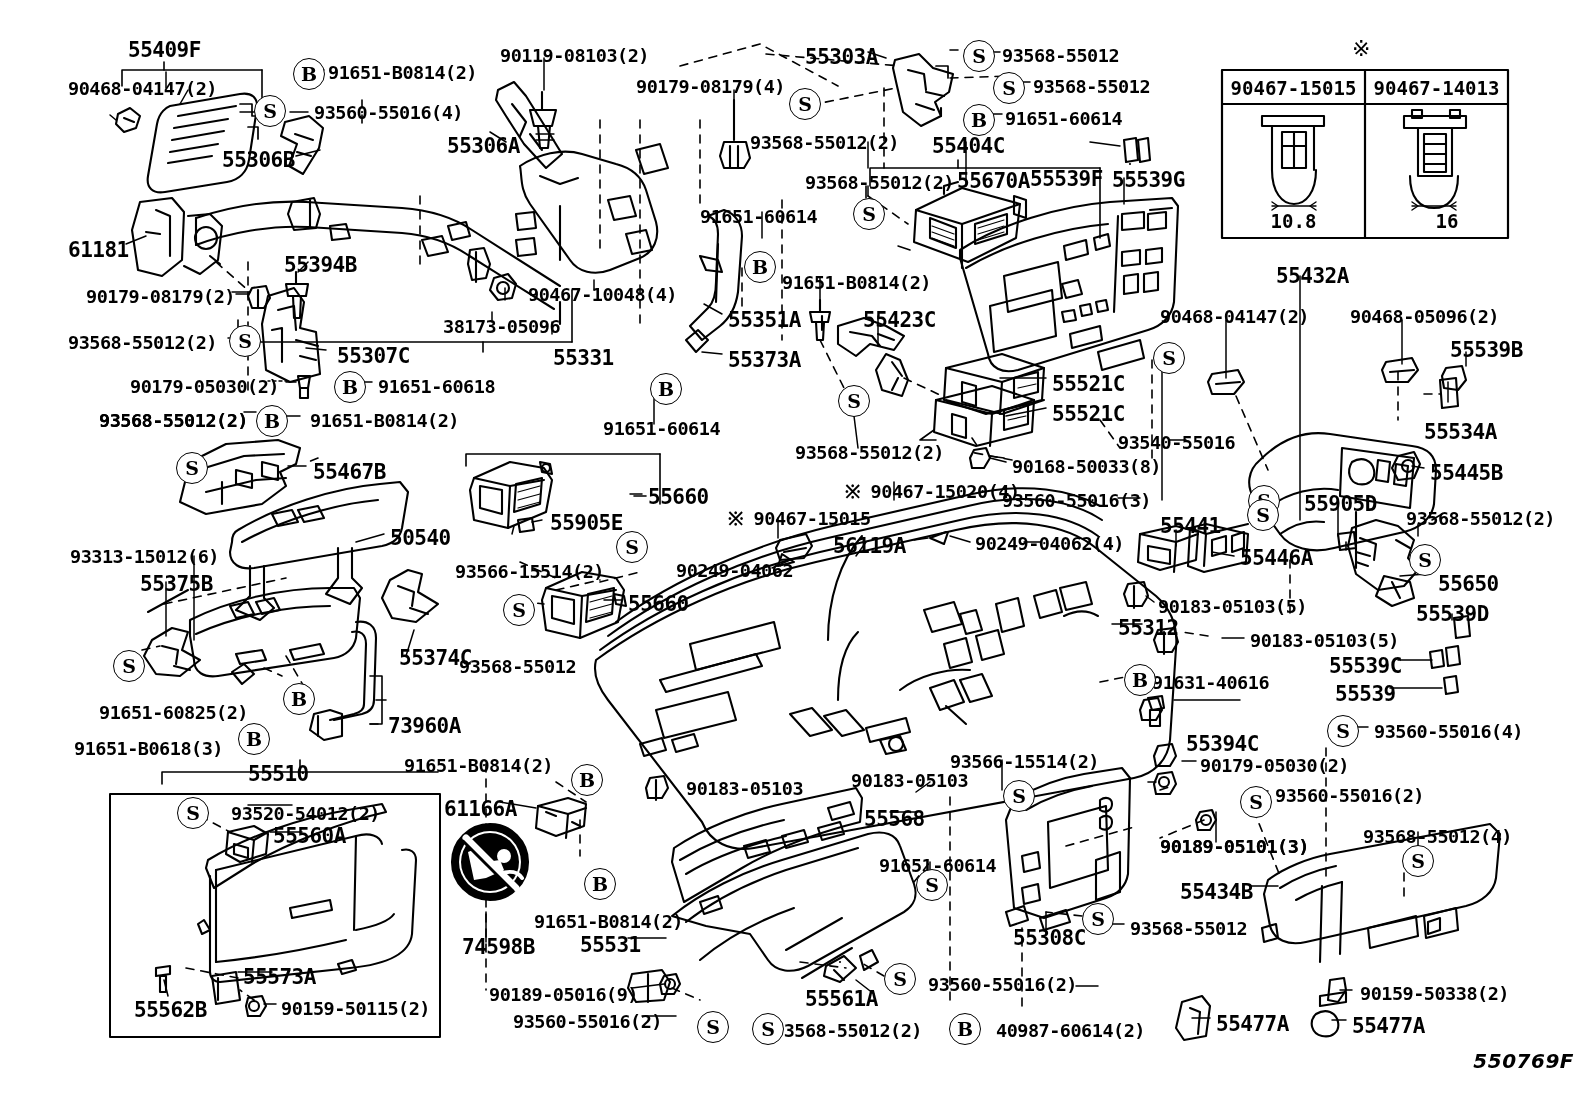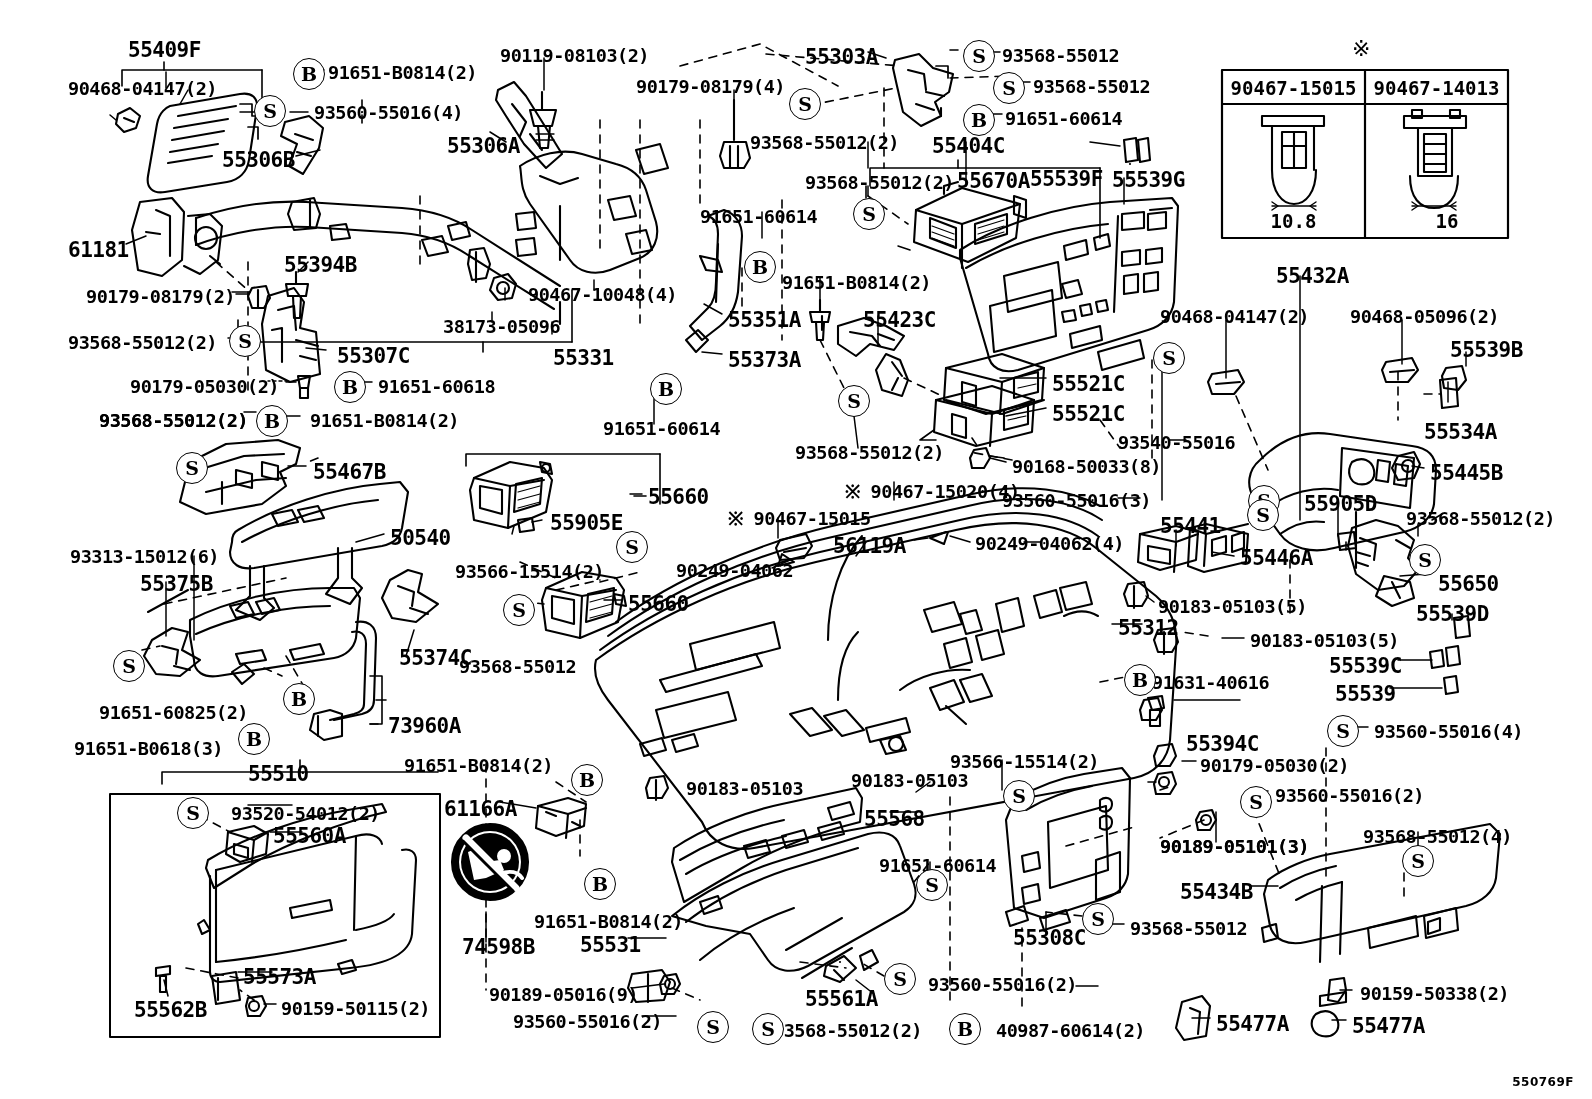--- a/index.html
+++ b/index.html
@@ -35,23 +35,23 @@
     font-family:"DejaVu Serif","Liberation Serif",serif;
     font-size:19px;font-weight:bold;
     background:#fff;
   }
   .starmark{
     position:absolute;
     font-size:17px;line-height:1;
     font-family:"DejaVu Sans","Liberation Sans",sans-serif;
   }
   #footer{
-    position:absolute;right:18px;bottom:10px;
+    position:absolute;right:18px;bottom:26px;
     font-family:"DejaVu Sans","Liberation Sans",sans-serif;
-    font-size:12px;font-weight:bold;letter-spacing:0.5px;
+    font-size:20px;font-weight:bold;letter-spacing:0.5px;font-style:italic;
   }
   .tblcell{
     position:absolute;
     display:flex;align-items:center;justify-content:center;
     font-family:"DejaVu Sans Mono","Liberation Mono",monospace;
     font-weight:bold;font-size:19px;
   }
 </style>
 </head>
 <body>

